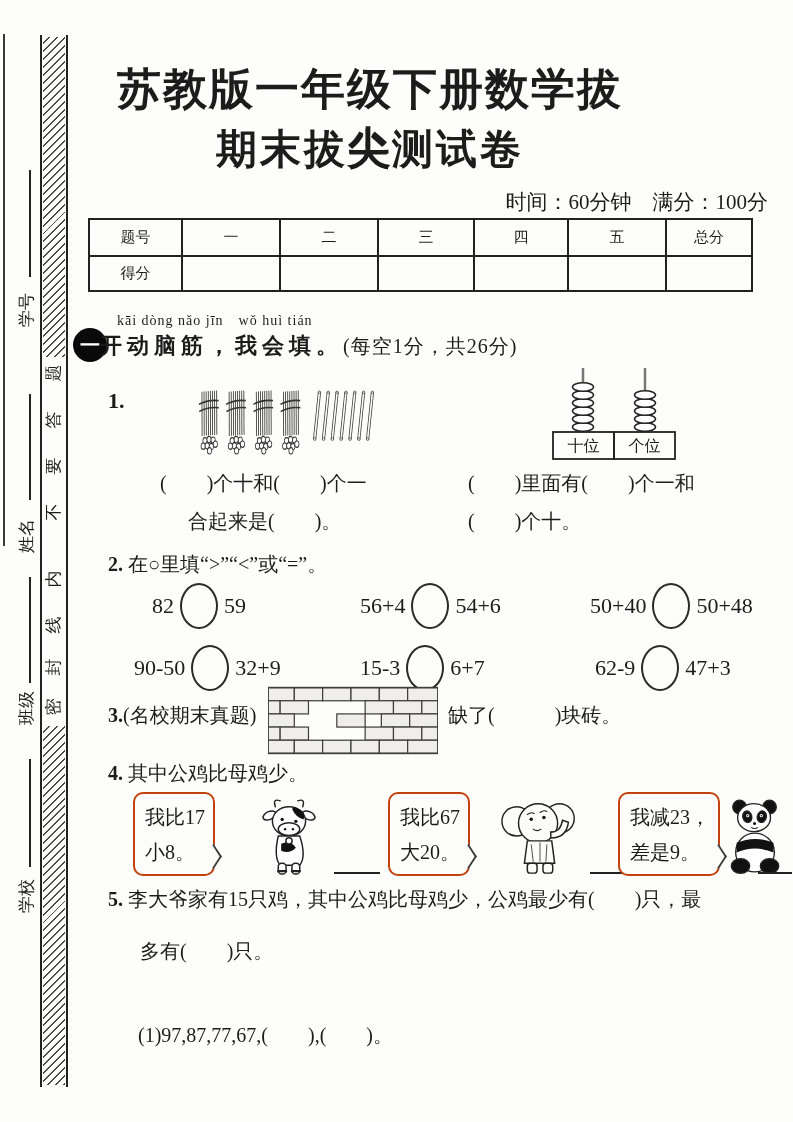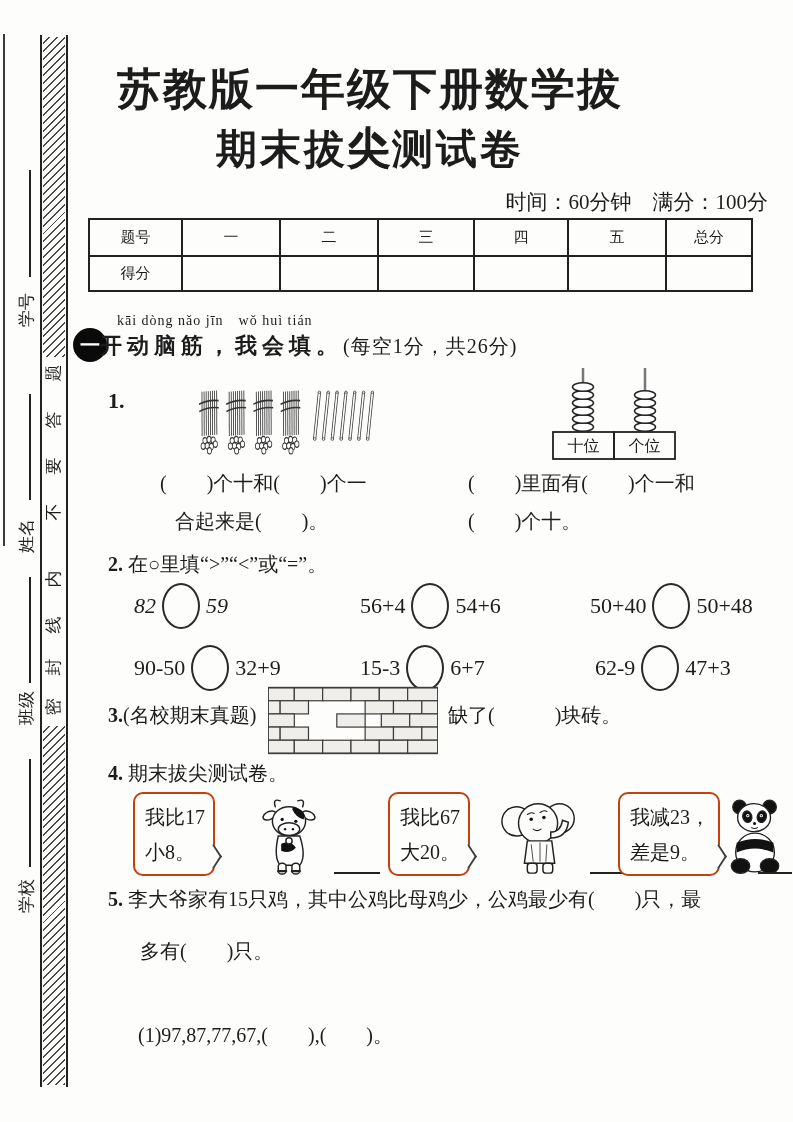--- a/index.html
+++ b/index.html
@@ -241,27 +241,27 @@
         <ellipse cx="100" cy="35" rx="10.5" ry="4.2" fill="#fff" stroke="#222" stroke-width="1.5"></ellipse>
         <ellipse cx="100" cy="27" rx="10.5" ry="4.2" fill="#fff" stroke="#222" stroke-width="1.5"></ellipse>
         <rect x="8" y="64" width="61" height="27" fill="none" stroke="#222" stroke-width="1.8"></rect>
         <rect x="69" y="64" width="61" height="27" fill="none" stroke="#222" stroke-width="1.8"></rect>
         <text x="38.5" y="83" text-anchor="middle" font-size="16">十位</text>
         <text x="99.5" y="83" text-anchor="middle" font-size="16">个位</text>
       </svg>
   </div>
   <div class="abs qtext" style="left:160px;top:470px;">(　　)个十和(　　)个一</div>
   <div class="abs qtext" style="left:468px;top:470px;">(　　)里面有(　　)个一和</div>
-  <div class="abs qtext" style="left:175px;top:508px;">合起来是(　　)。</div>
+  <div class="abs qtext" style="left:188px;top:508px;">合起来是(　　)。</div>
   <div class="abs qtext" style="left:468px;top:508px;">(　　)个十。</div>
 
   <div class="abs qtext" style="left:108px;top:551px;">
     <b class="qnum">2.</b> <span>在○里填“&gt;”“&lt;”或“=”。</span>
   </div>
-  <div class="cmp-item" style="left:134px;top:583px;font-style:italic;">
+  <div class="cmp-item" style="left:152px;top:583px;">
     <span>82</span>
       <span class="cmp-circle"></span>
       <span>59</span>
   </div>
   <div class="cmp-item" style="left:360px;top:583px;">
     <span>56+4</span>
       <span class="cmp-circle"></span>
       <span>54+6</span>
   </div>
   <div class="cmp-item" style="left:590px;top:583px;">
@@ -317,21 +317,21 @@
           <rect x="82" y="52" width="28" height="13"></rect>
           <rect x="110" y="52" width="28" height="13"></rect>
           <rect x="138" y="52" width="30" height="13"></rect>
         <rect x="0" y="0" width="168" height="65" fill="none" stroke-width="1.6"></rect>
       </g>
     </svg>
   </div>
   <div class="abs qtext" style="left:448px;top:702px;">缺了(　　　)块砖。</div>
 
   <div class="abs qtext" style="left:108px;top:760px;">
-    <b class="qnum">4.</b> <span>期末拔尖测试卷。</span>
+    <b class="qnum">4.</b> <span>其中公鸡比母鸡少。</span>
   </div>
   <div class="bubble" style="left:133px;top:792px;">
     <div>我比17</div>
     <div>小8。</div>
     <div class="tail"></div>
   </div>
   <div class="abs" style="left:248px;top:794px;">
     <svg width="82" height="84" viewBox="0 0 84 84">
       <g stroke="#222" fill="#fff" stroke-width="1.5" stroke-linecap="round">
         <path d="M28 12 Q25 3 33 6" fill="none"></path>

